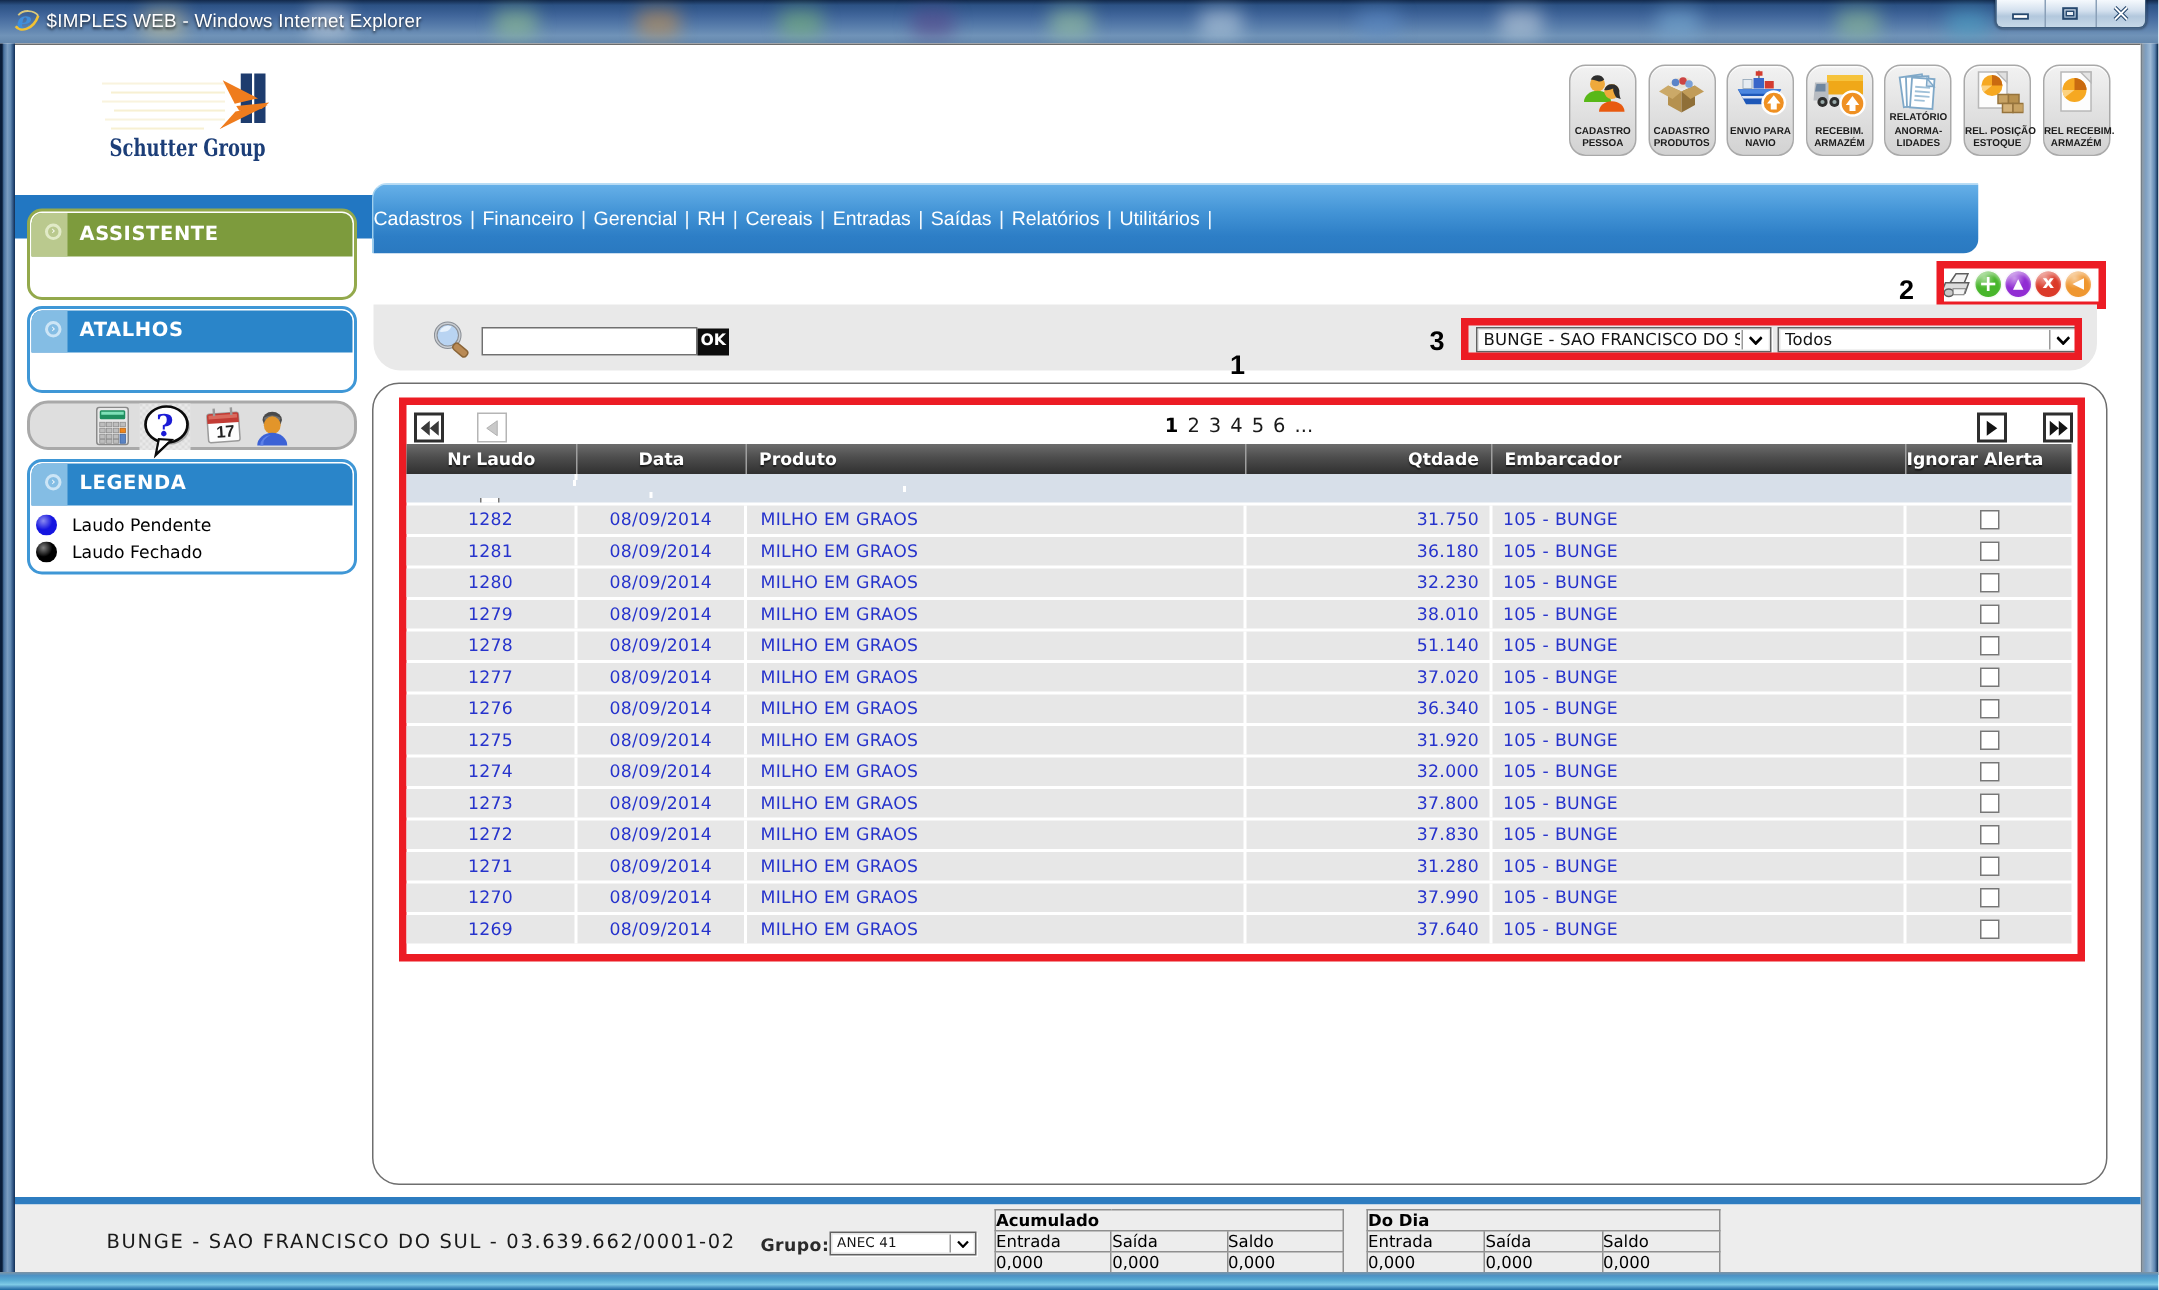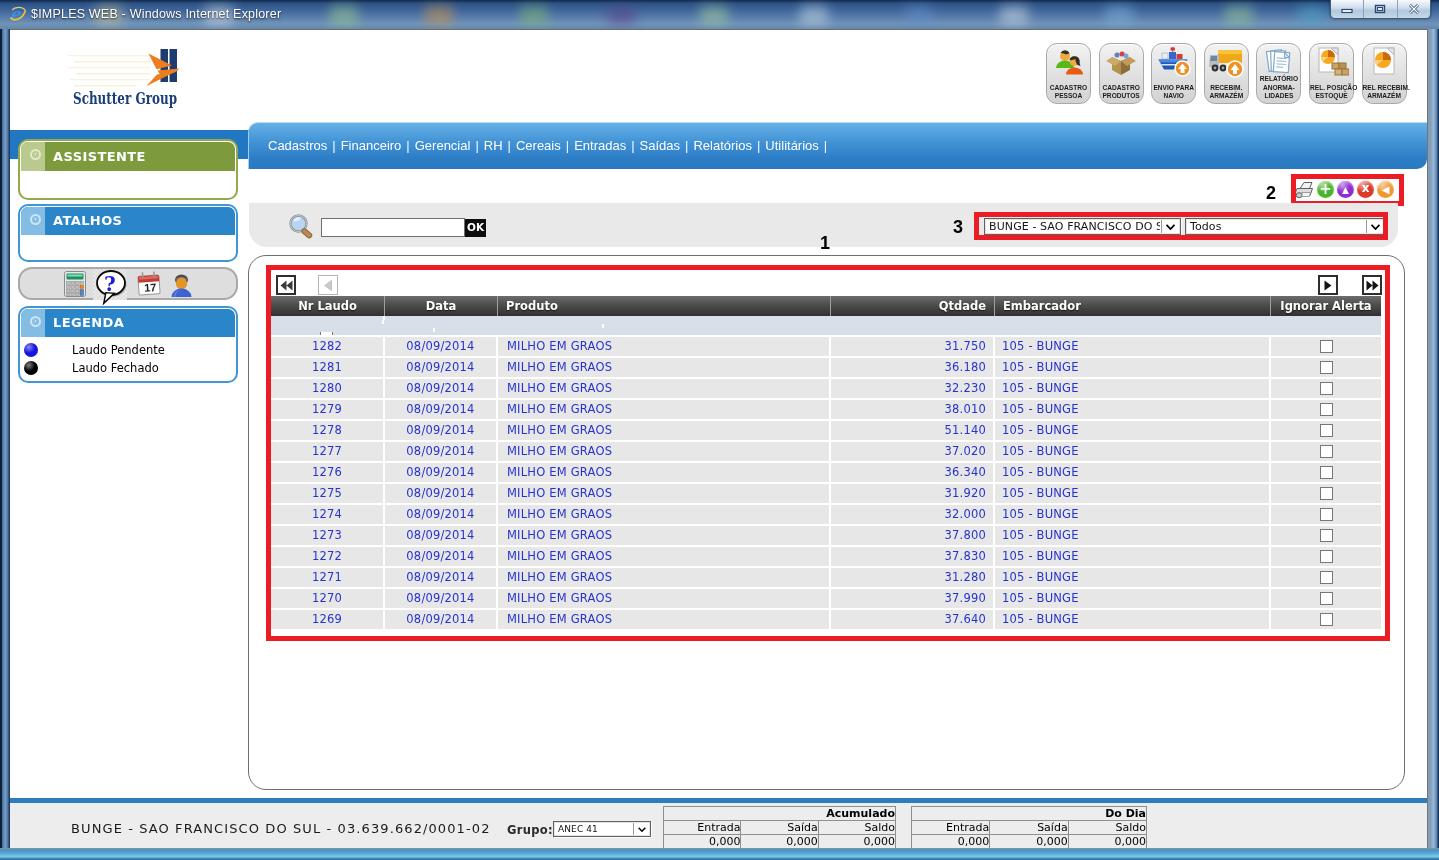--- a/index.html
+++ b/index.html
@@ -45,28 +45,28 @@
   
   .blue-strip { position:absolute; left:10px; top:130px; width:240px; height:29px; background:#2277c2; }
   .side-panel { position:absolute; left:18px; width:220px; background:#fff; border-radius:10px; }
   .side-panel .ph { position:absolute; left:1px; top:1px; width:calc(100% - 2px); border-radius:7px 7px 0 0; overflow:hidden; }
   .side-panel .ph .cap { position:absolute; left:0; top:0; height:100%; width:24px; }
   .side-panel .ph .ring { position:absolute; left:9px; border-radius:50%; width:11px; height:11px; border:2px solid rgba(255,255,255,.55);
     color:#fff; font-size:7px; line-height:7px; text-align:center; }
   .side-panel .ph .pt { position:absolute; left:32px; top:0; color:#fff; font-weight:bold; font-size:13px; letter-spacing:.4px; }
   .legend-row { position:absolute; left:4px; width:210px; height:16px; }
   .legend-dot { position:absolute; left:0; top:1px; width:14px; height:14px; border-radius:50%; }
-  .legend-label { position:absolute; left:24px; top:1px; font-size:11.5px; color:#000;margin-left:24px; }
+  .legend-label { position:absolute; left:24px; top:1px; font-size:11.5px; color:#000; }
   .iconbar { position:absolute; left:18px; top:267px; width:220px; height:33px; background:#dedede; border:2px solid #a9a9a9; border-radius:14px; }
 
   
-  .menubar { position:absolute; left:248px; top:122px; width:1179px; height:47px;
+  .menubar { position:absolute; left:248px; top:122px; width:1071px; height:47px;
     background:linear-gradient(to bottom,#66b0e8 0%,#4394d6 40%,#2d7ec6 75%,#2a79c0 100%);
     border-radius:10px 0 10px 0; border-top:1px solid #b9ddf5; border-left:1px solid #9fd0ef;
-    line-height:45px; color:#fff; font-size:13px; padding-left:19px; white-space:nowrap; font-family:"Liberation Sans", sans-serif; }
+    line-height:45px; color:#fff; font-size:13px; white-space:nowrap; font-family:"Liberation Sans", sans-serif; }
   .menubar .mi { margin-right:5px; }
   .menubar .msep { margin-right:5px; opacity:.95; }
 
   .banner { position:absolute; left:249px; top:174px; width:1160px; height:29px; background:#ffc40d; border-radius:10px 14px 14px 10px; }
   .banner .cap { position:absolute; left:0; top:0; width:22px; height:29px; background:#fed961; border-radius:10px 0 0 10px; }
   .banner .ring { position:absolute; left:5px; top:8px; width:9px; height:9px; border-radius:50%; border:2px solid #efa50c; }
   .banner .bt { position:absolute; left:26px; top:0; height:29px; line-height:29px; white-space:nowrap; color:#403400; }
   .banner .bt b { font-size:11px; letter-spacing:.1px; }
   .banner .bt span { font-size:12px; }
 
@@ -111,31 +111,31 @@
   .grid-header .hc:last-child { border-right:none; }
   .grid-row { display:flex; height:19px; margin-bottom:2px; background:#e7e7e7; }
   .grid-row.hl { background:#d7dfe9;flex-direction:column; }
   .grid-row .c { font-size:11.5px; color:#2633cc; line-height:19px; border-right:2px solid #fff; white-space:nowrap; overflow:hidden; letter-spacing:.2px; }
   .grid-row .c:last-child { border-right:none; }
   .col0 { width:114px; text-align:center; }
   .col1 { width:113px; text-align:center; }
   .col2 { width:333px; text-align:left; padding-left:9px; }
   .col3 { width:164px; text-align:right; padding-right:7px; }
   .col4 { width:276px; text-align:left; padding-left:7px; }
-  .col5 { width:110px; text-align:center; }
+  .col5 { width:110px; }
   .grid-row .c.col5 { display:flex; align-items:center; justify-content:center; }
   .cbx { width:13px; height:13px; background:#fff; border:1px solid #777; display:inline-block; }
 
   
   .footer-line { position:absolute; left:10px; top:798px; width:1417px; height:5px; background:#2d7cc0; }
   .footer { position:absolute; left:10px; top:803px; width:1417px; height:45px; background:#ededed; }
   .footer-company { position:absolute; left:71px; top:821px; font-size:13px; color:#1a1a1a; letter-spacing:1.1px; }
   .grupo-label { position:absolute; left:507px; top:823px; font-size:11.5px; font-weight:bold; color:#2b2b2b; letter-spacing:.3px; }
   .ftable { position:absolute; border-collapse:collapse; font-size:11px; color:#000; }
-  .ftable td, .ftable th { border:1px solid #8f8f8f; text-align:right; height:13px; padding:0; font-weight:normal; }
+  .ftable td, .ftable th { border:1px solid #8f8f8f; text-align:left; height:13px; padding:0; font-weight:normal; }
   .ftable th.tt { font-weight:bold; }
   .ftable td { width:78px; }
 
   svg { display:block; }
 </style>
 </head>
 <body>
 
 <div id="screen">
 
@@ -522,20 +522,21 @@
   <div class="navbtn en" style="left:1318px;">
     <svg width="8" height="11" viewBox="0 0 8 11">
         <path d="M0.5 0.5 L7.5 5.5 L0.5 10.5 Z" fill="#141414"></path>
       </svg>
   </div>
   <div class="navbtn en" style="left:1362px;">
     <svg width="13" height="11" viewBox="0 0 13 11">
         <path d="M0.5 0.5 L6.5 5.5 L0.5 10.5 Z M6.5 0.5 L12.5 5.5 L6.5 10.5 Z" fill="#141414"></path>
       </svg>
   </div>
+  <div class="pagination" id="pagination"><span class="pg cur">1</span><span class="pg">2</span><span class="pg">3</span><span class="pg">4</span><span class="pg">5</span><span class="pg">6</span><span class="pg">...</span></div>
 
   <div class="grid" id="grid">
     <div class="grid-header" id="grid-header">
         <div class="hc col0">Nr Laudo</div>
         <div class="hc col1">Data</div>
         <div class="hc col2" style="padding-left: 8px;">Produto</div>
         <div class="hc col3" style="padding-right: 8px;">Qtdade</div>
         <div class="hc col4" style="padding-left: 8px;">Embarcador</div>
         <div class="hc col5">Ignorar Alerta</div>
       </div>

